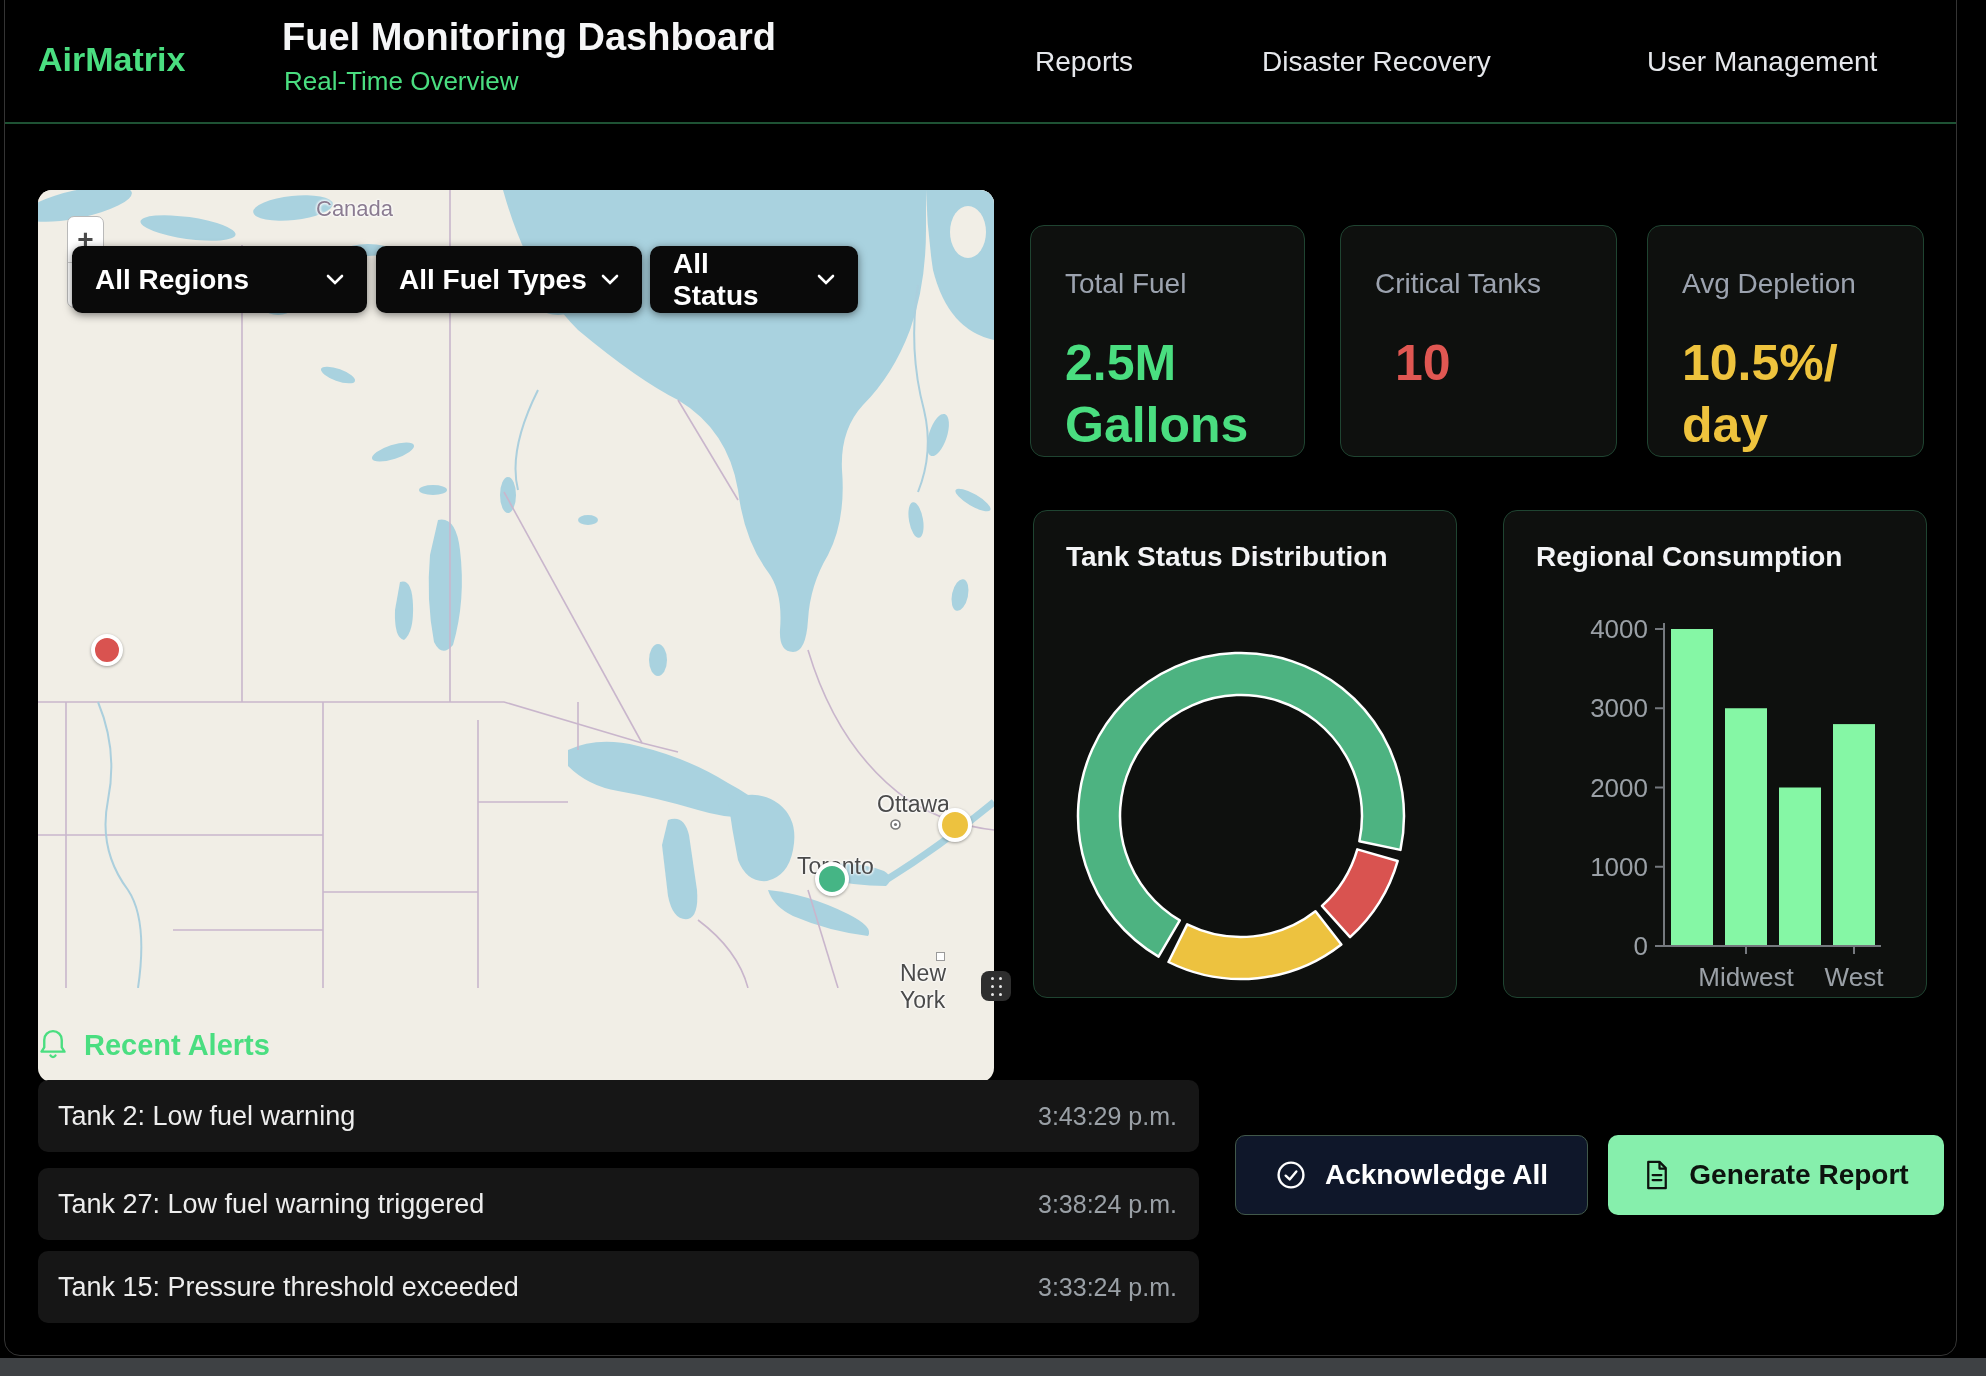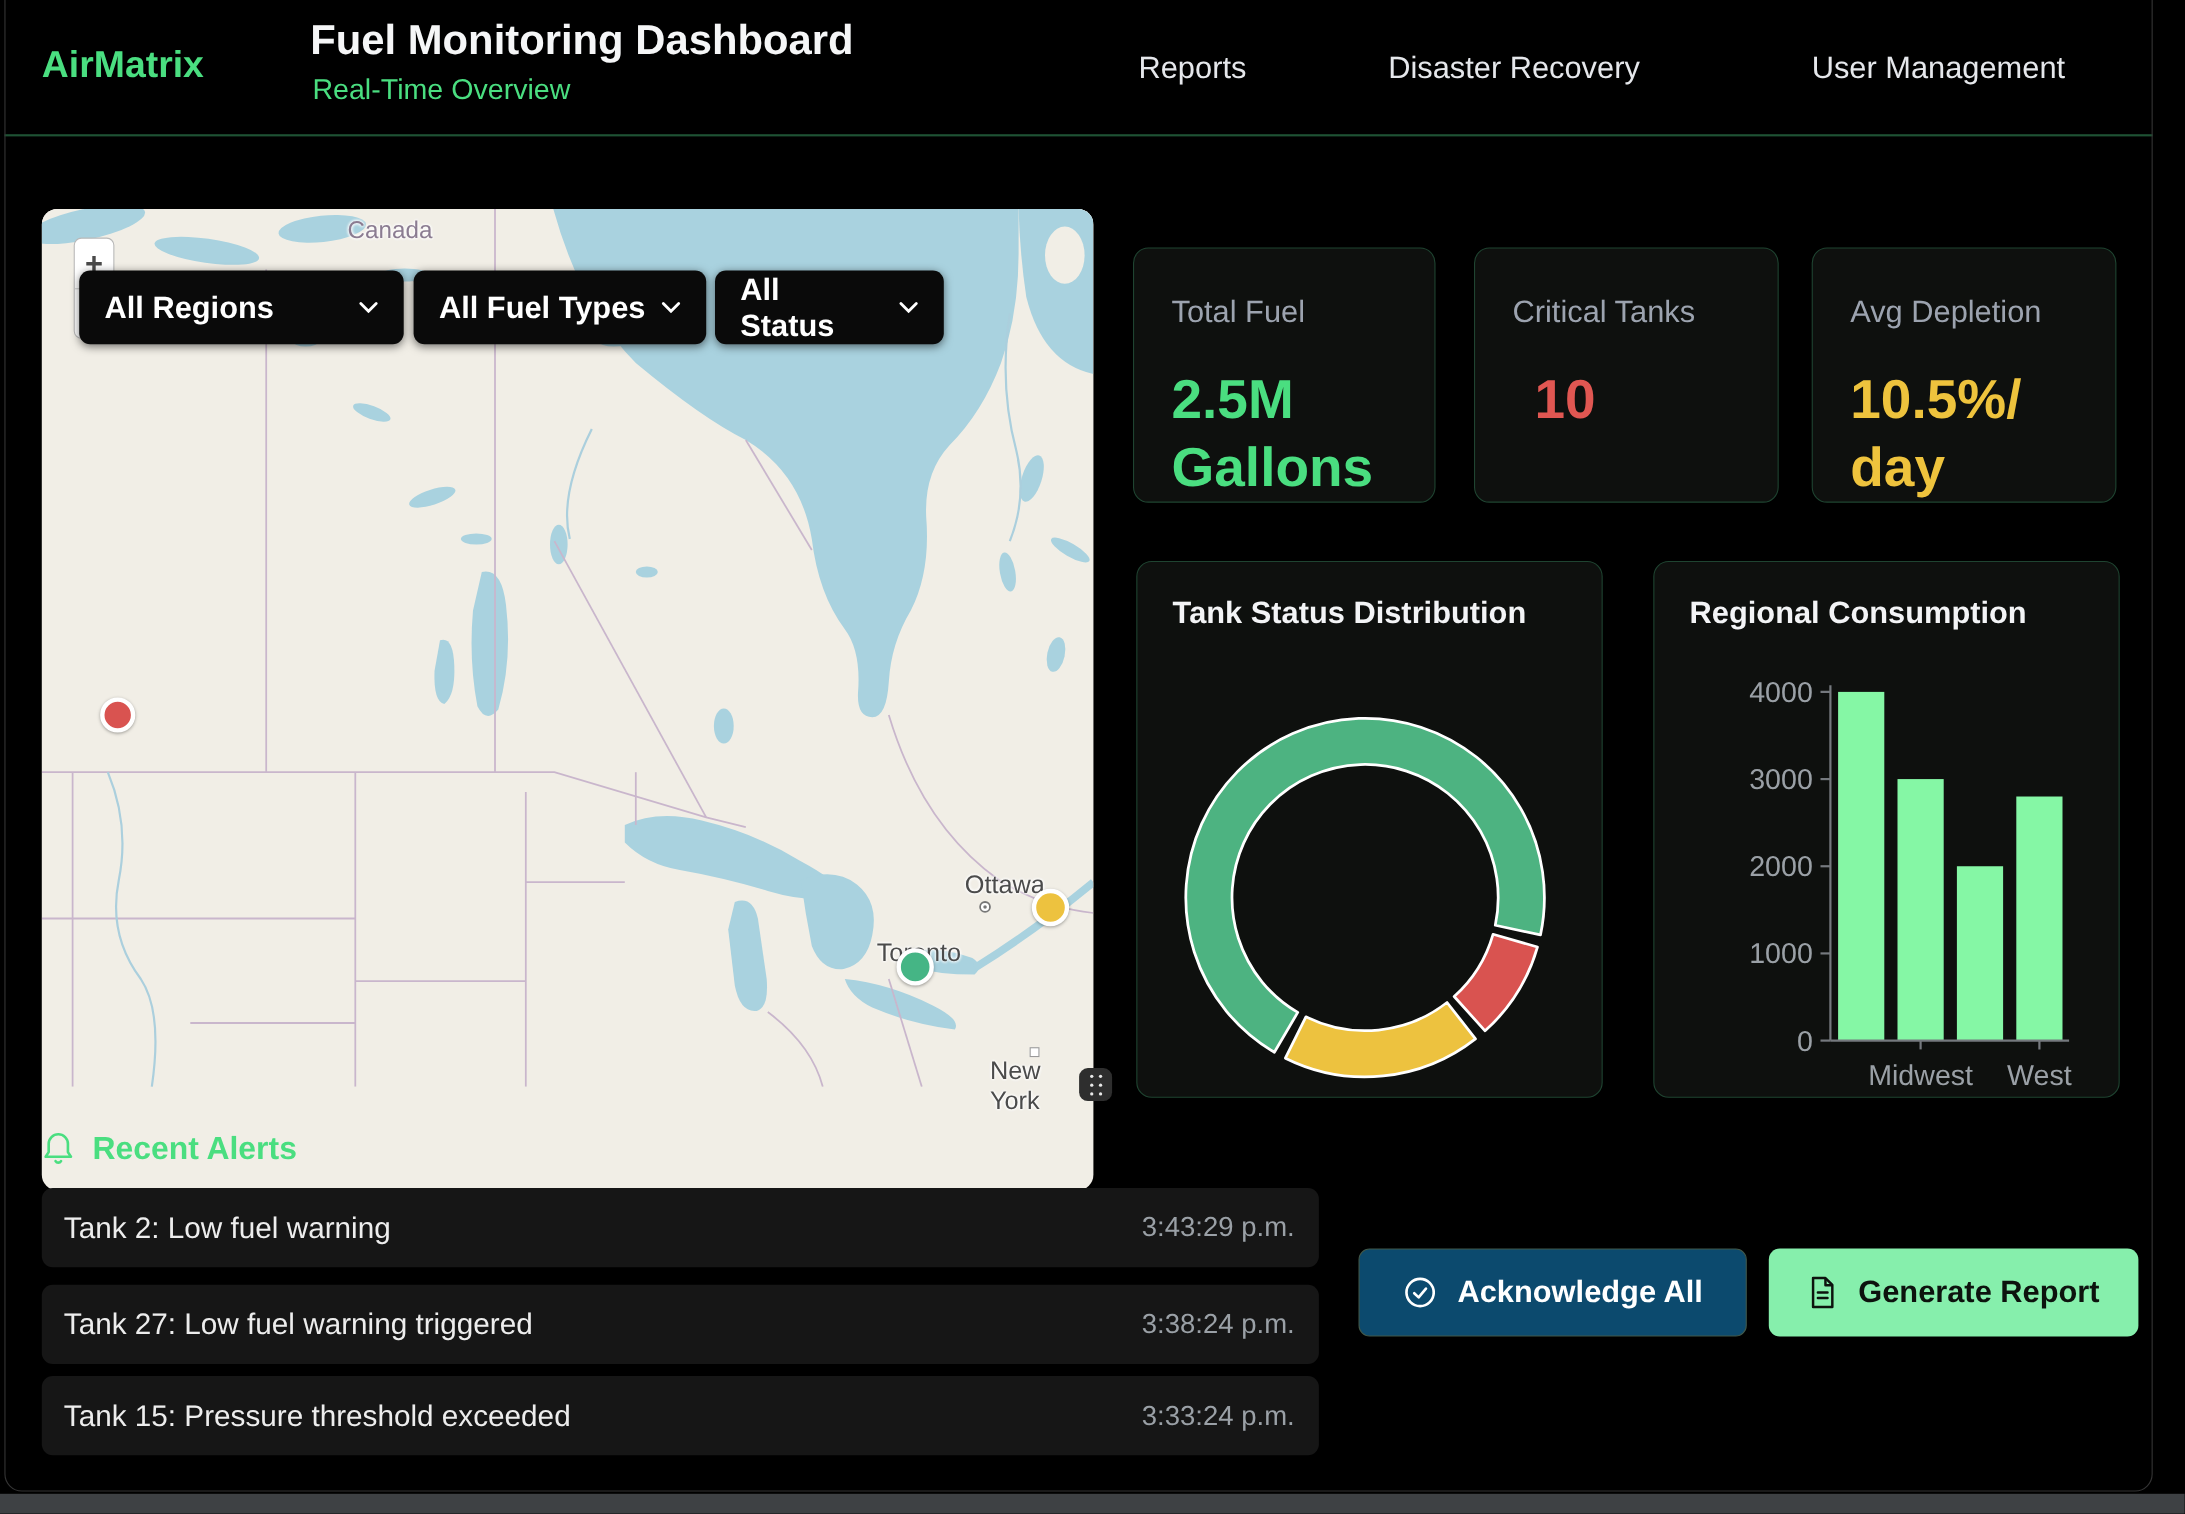--- a/index.html
+++ b/index.html
@@ -67,21 +67,21 @@
   .alerts-title { left:84px; top:1029px; font-size:29px; font-weight:bold; color:#4ade80; }
   .bell { left:38px; top:1026px; }
   .alert-row { left:38px; width:1161px; height:72px; background:#161616; border-radius:10px;
                display:flex; align-items:center; padding:0 22px 0 20px; }
   .alert-row .txt  { font-size:27px; color:#ededed; }
   .alert-row .time { margin-left:auto; font-size:25px; color:#9aa0a6; }
 
   
   .btn { top:1135px; height:80px; border-radius:10px; display:flex; align-items:center;
          justify-content:center; gap:18px; font-size:28px; font-weight:bold; cursor:pointer; }
-  .btn-ack { left:1235px; width:353px; background:#0c4a6e; border:1px solid #41584a; color:#fff; }
+  .btn-ack { left:1235px; width:353px; background:#0f172a; border:1px solid #41584a; color:#fff; }
   .btn-rep { left:1608px; width:336px; background:#86efac; color:#0d130e; }
 </style>
 </head>
 <body>
 
 <div class="abs brand">AirMatrix</div>
 <div class="abs title">Fuel Monitoring Dashboard</div>
 <div class="abs subtitle">Real-Time Overview</div>
 <div class="abs nav-item" style="left:1035px">Reports</div>
 <div class="abs nav-item" style="left:1262px">Disaster Recovery</div>

